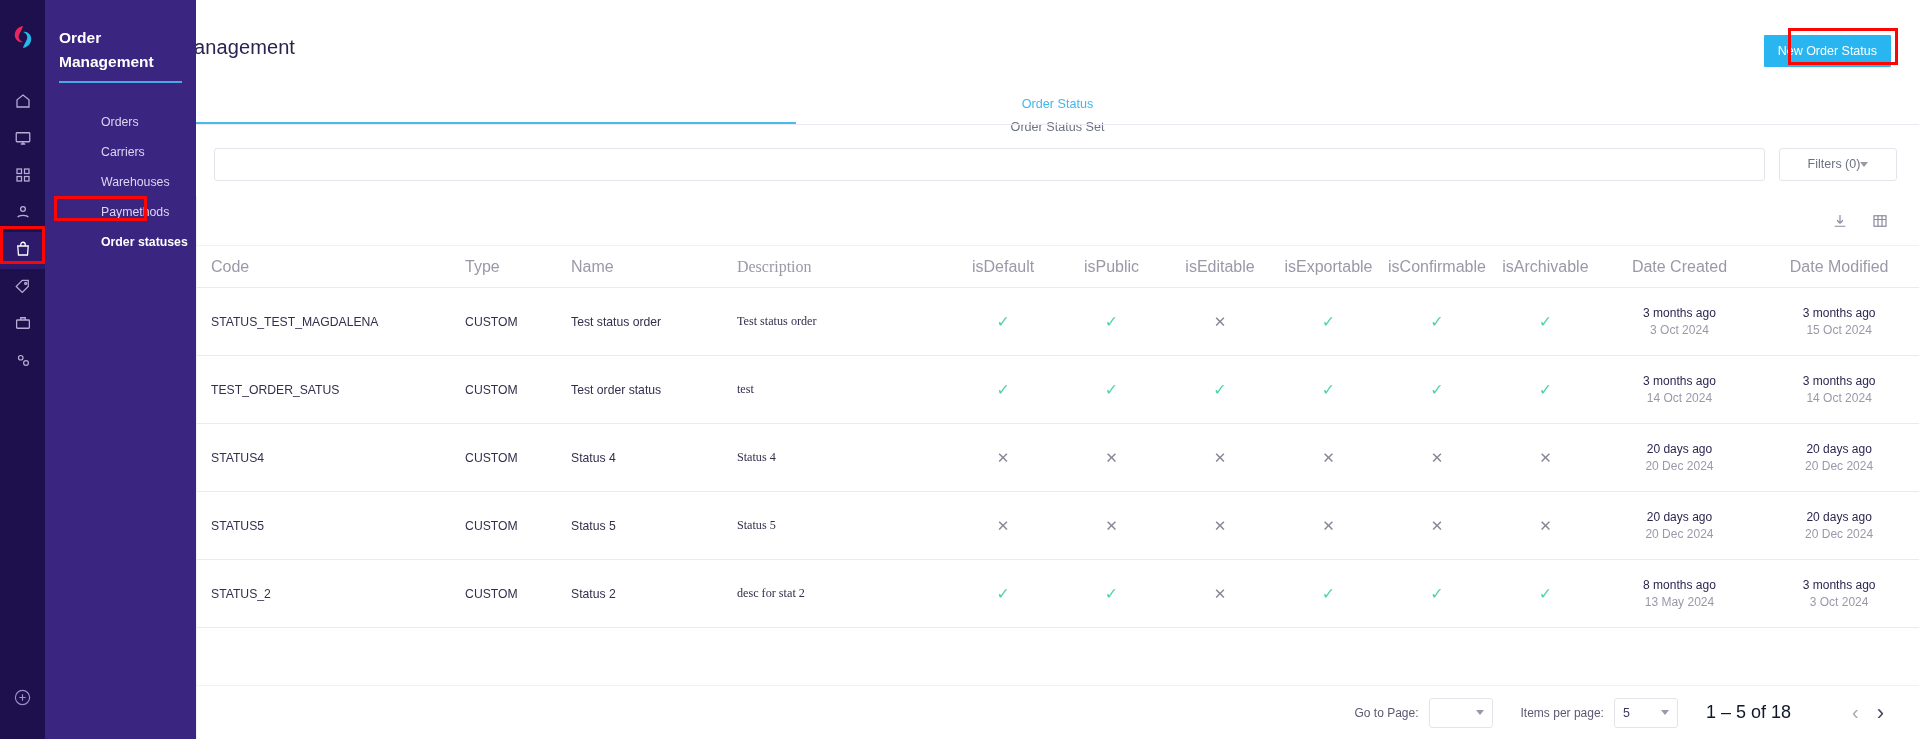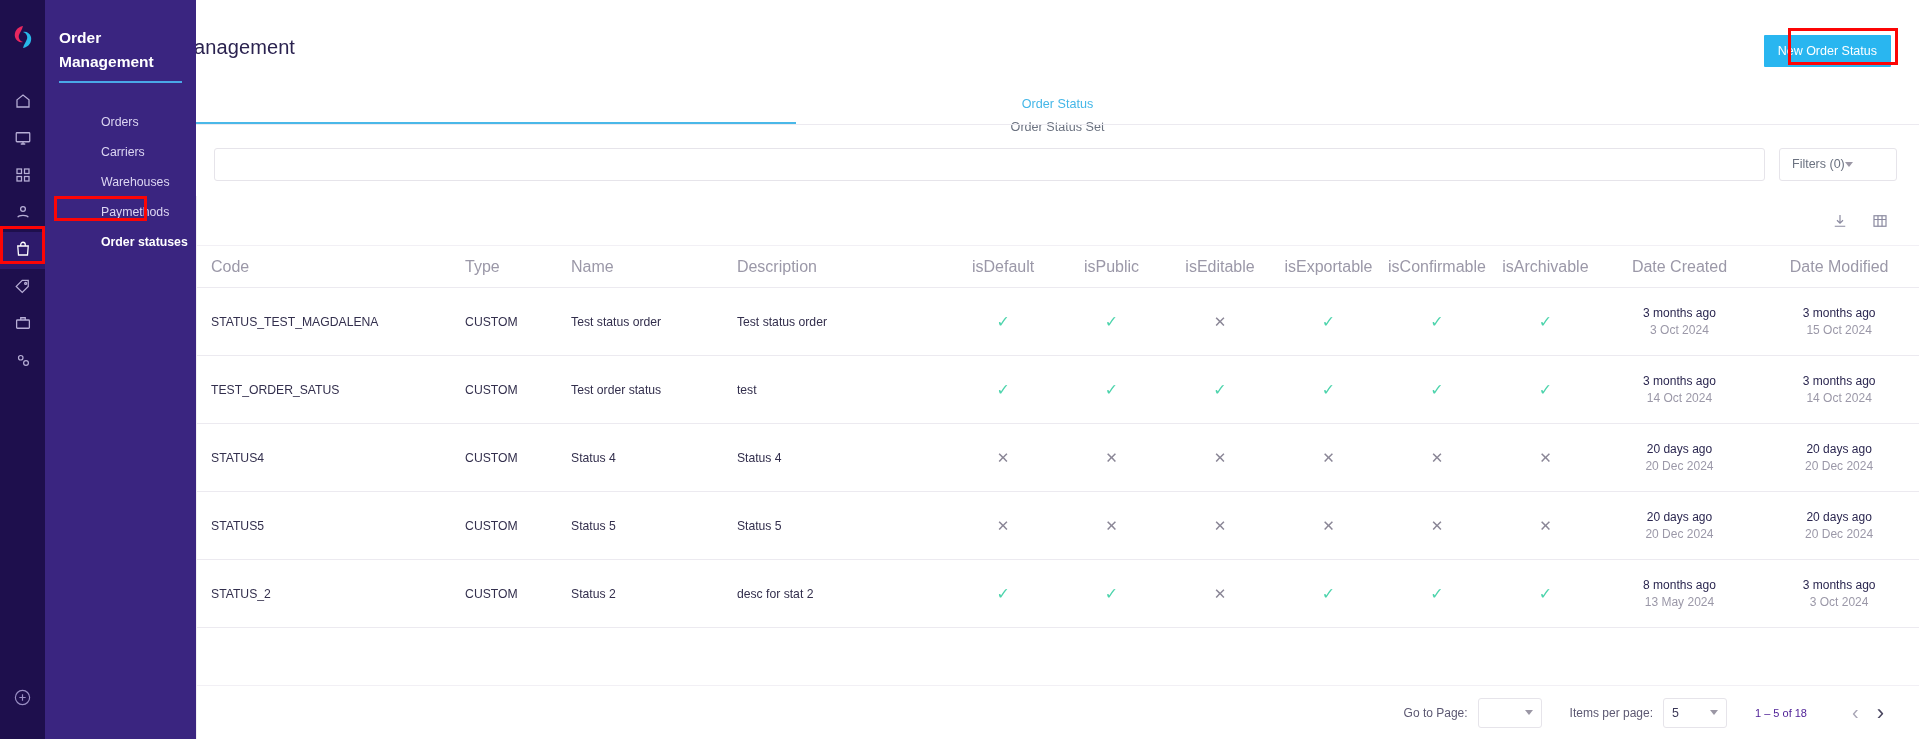--- a/index.html
+++ b/index.html
@@ -125,21 +125,21 @@
     border: 1px solid #e6e4ea; border-radius: 3px;
     background: #ffffff;
     font-size: 12.5px; color: #6b7280;
     padding: 0 12px;
     display: flex; align-items: center;
   }
   .filters-btn {
     width: 118px; height: 33px;
     border: 1px solid #e6e4ea; border-radius: 3px;
     background: #ffffff;
-    display: flex; align-items: center; justify-content: flex-start;
+    display: flex; align-items: center; justify-content: center;
     padding: 0 12px;
     font-size: 12.5px; color: #6b7280;
     cursor: pointer;
   }
   .caret { width: 0; height: 0; border-left: 4px solid transparent;
            border-right: 4px solid transparent; border-top: 5px solid #9b97a5; }
 
   
   .card {
     position: absolute; left: 196px; right: 0; top: 196px; bottom: 0;
@@ -160,21 +160,21 @@
     border-bottom: 1px solid #eceaf0;
   }
   table.grid td {
     font-size: 12.2px; color: #332f4d;
     padding: 18px 0; border-bottom: 1px solid #eceaf0;
     vertical-align: middle;
   }
   .c-code  { width: 215px; padding-left: 14px !important; }
   .c-type  { width: 85px; }
   .c-name  { width: 133px; }
-  .c-desc  { width: 170px; }
+  .c-desc  { width: 170px; font-family: Liberation Serif, serif; }
   .c-bool  { width: 87px; text-align: center !important; }
   .c-date  { width: 128px; text-align: center !important; }
 
   .bool { display: inline-block; line-height: 1; }
   .tick { color: #4dd4ac; font-size: 16px; }
   .cross { color: #8a8696; font-size: 15px; }
 
   .date-rel { font-size: 12px; color: #2b2750; }
   .date-abs { font-size: 12px; color: #9b98a8; margin-top: 3px; }
 
@@ -185,21 +185,21 @@
     justify-content: flex-end; gap: 0; padding-right: 26px;
     border-top: 1px solid #f2f0f5; background: #ffffff;
   }
   .pg-label { font-size: 12px; color: #5c5872; margin-right: 10px; }
   .pg-select {
     width: 64px; height: 30px; border: 1px solid #e6e4ea; border-radius: 3px;
     display: flex; align-items: center; justify-content: space-between;
     padding: 0 8px; font-size: 12.4px; color: #3b3857;
     background: #fff; cursor: pointer; margin-right: 28px;
   }
-  .pg-range { font-size: 11px; color: #4c1d95; margin-right: 36px; }
+  .pg-range { font-size: 18px; color: #0f172a; margin-right: 52px; }
   .pg-arrow { color: #a9a6b6; font-size: 20px; padding: 0 9px; cursor: pointer; user-select: none; }
   .pg-arrow.next { color: #4a4760; font-size: 22px; }
 </style>
 </head>
 <body>
 
 <div id="root">
 
   <div class="rail">
     <div class="rail-logo">

